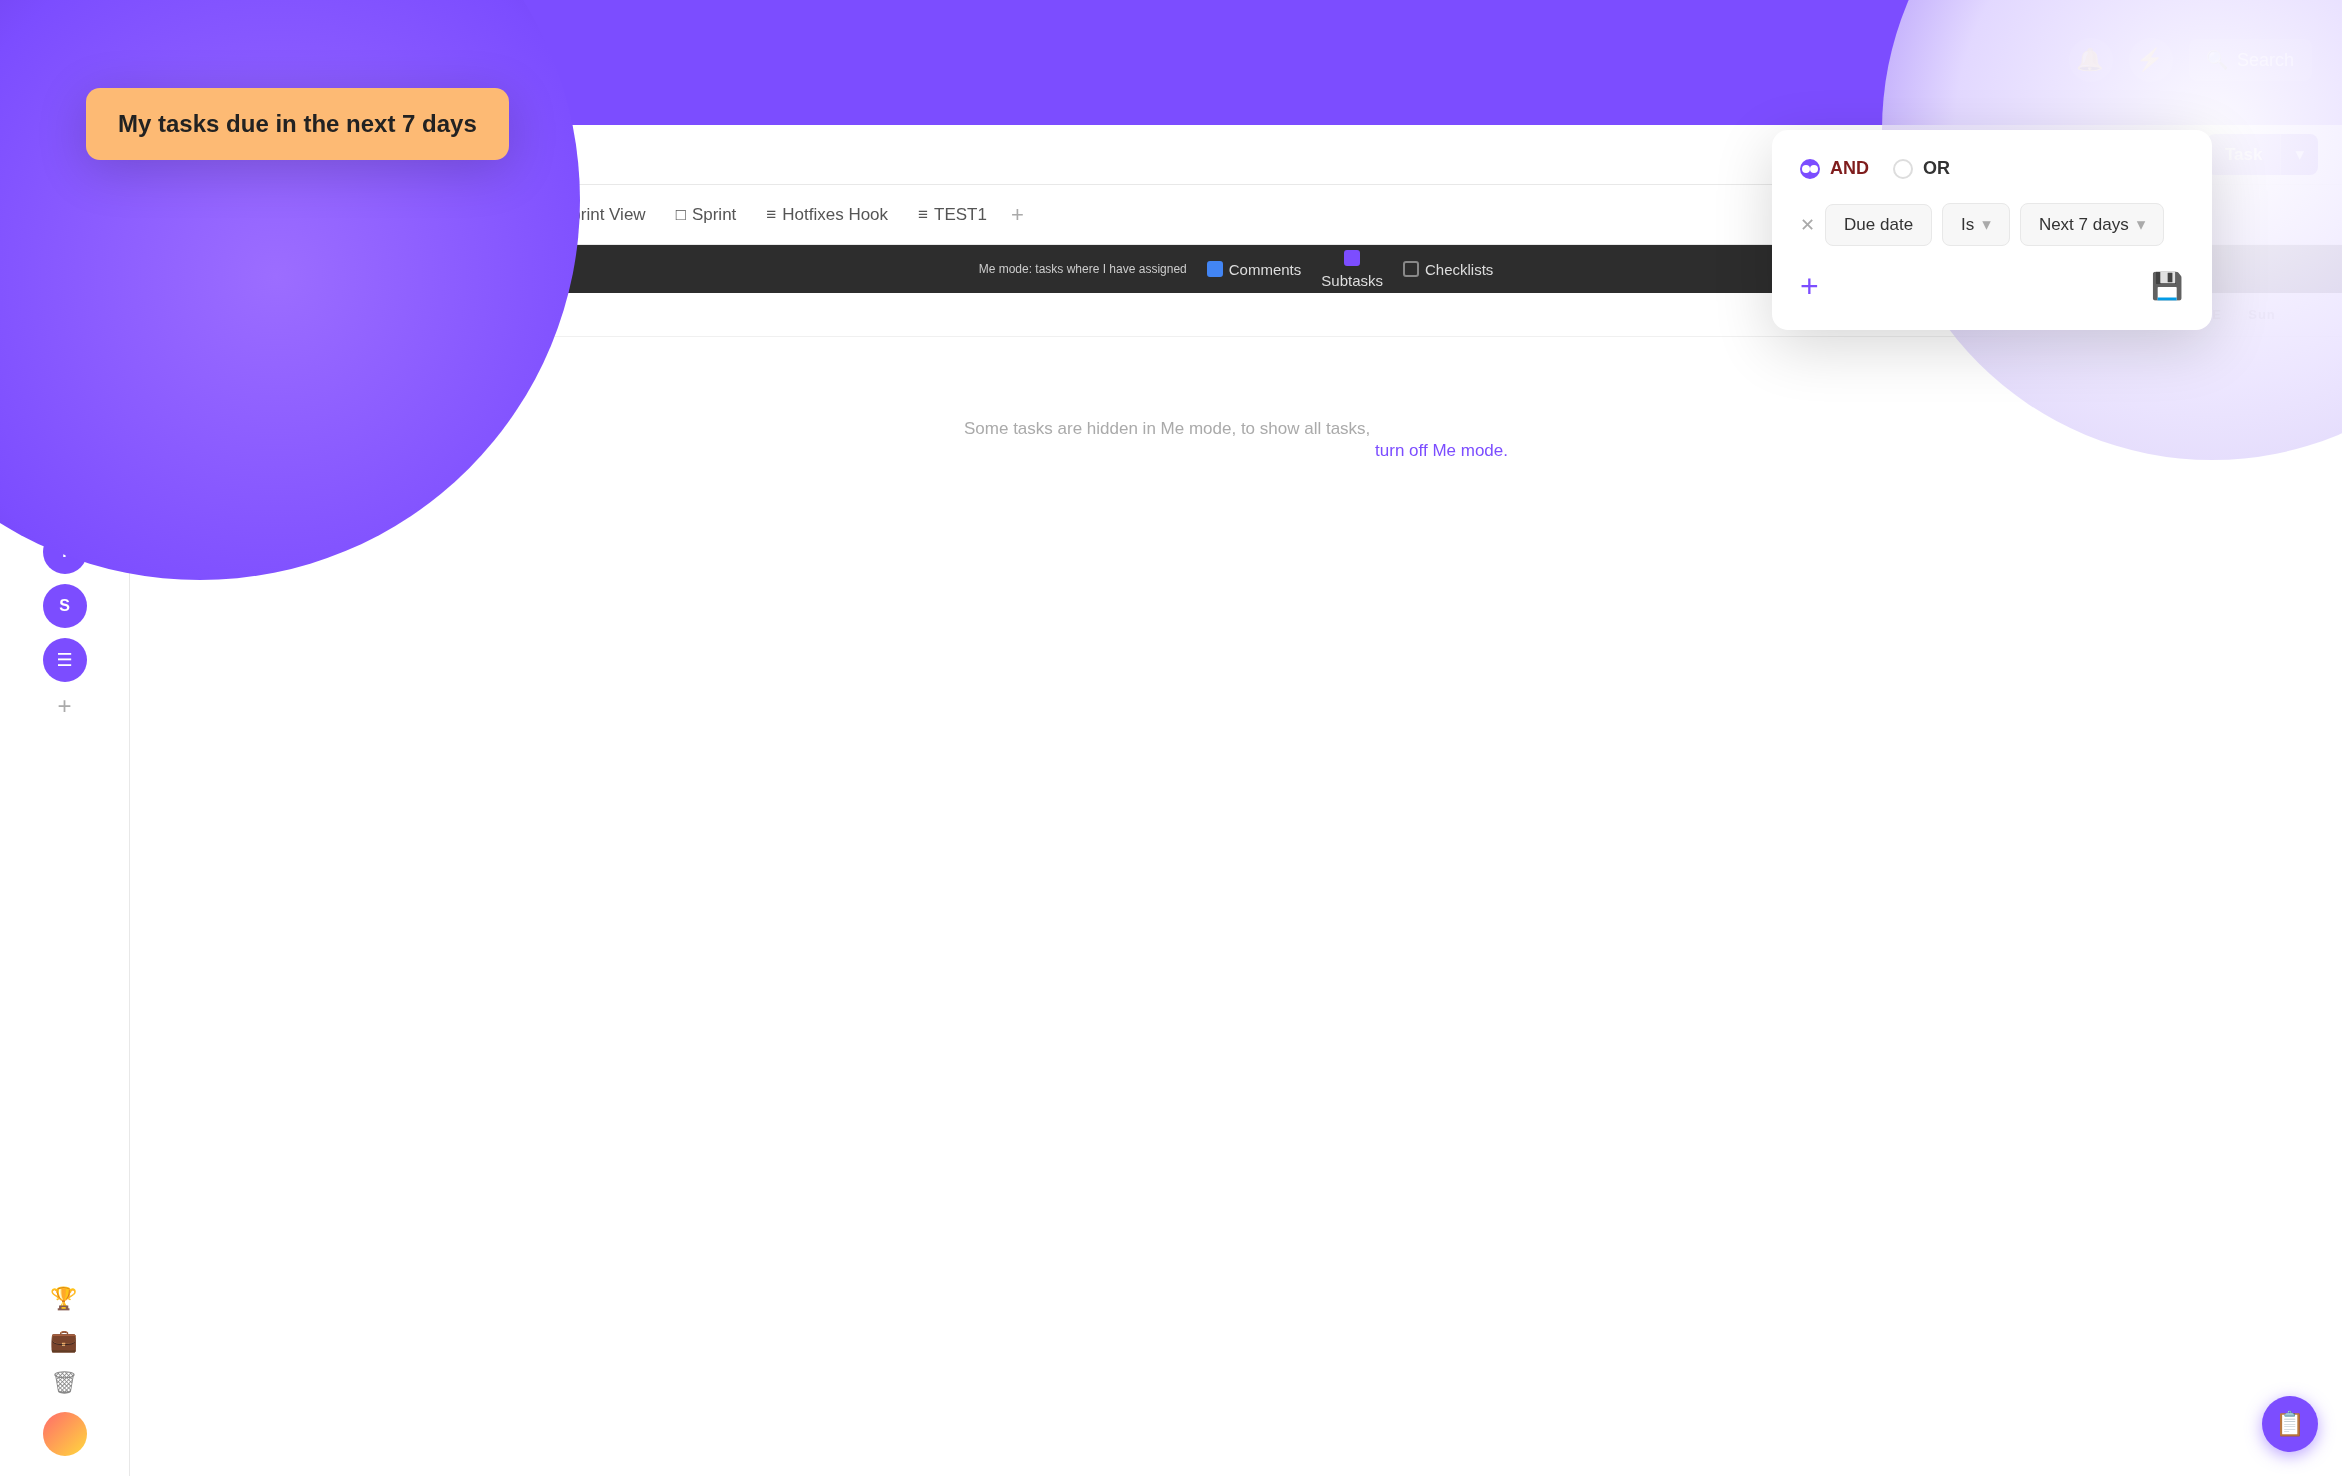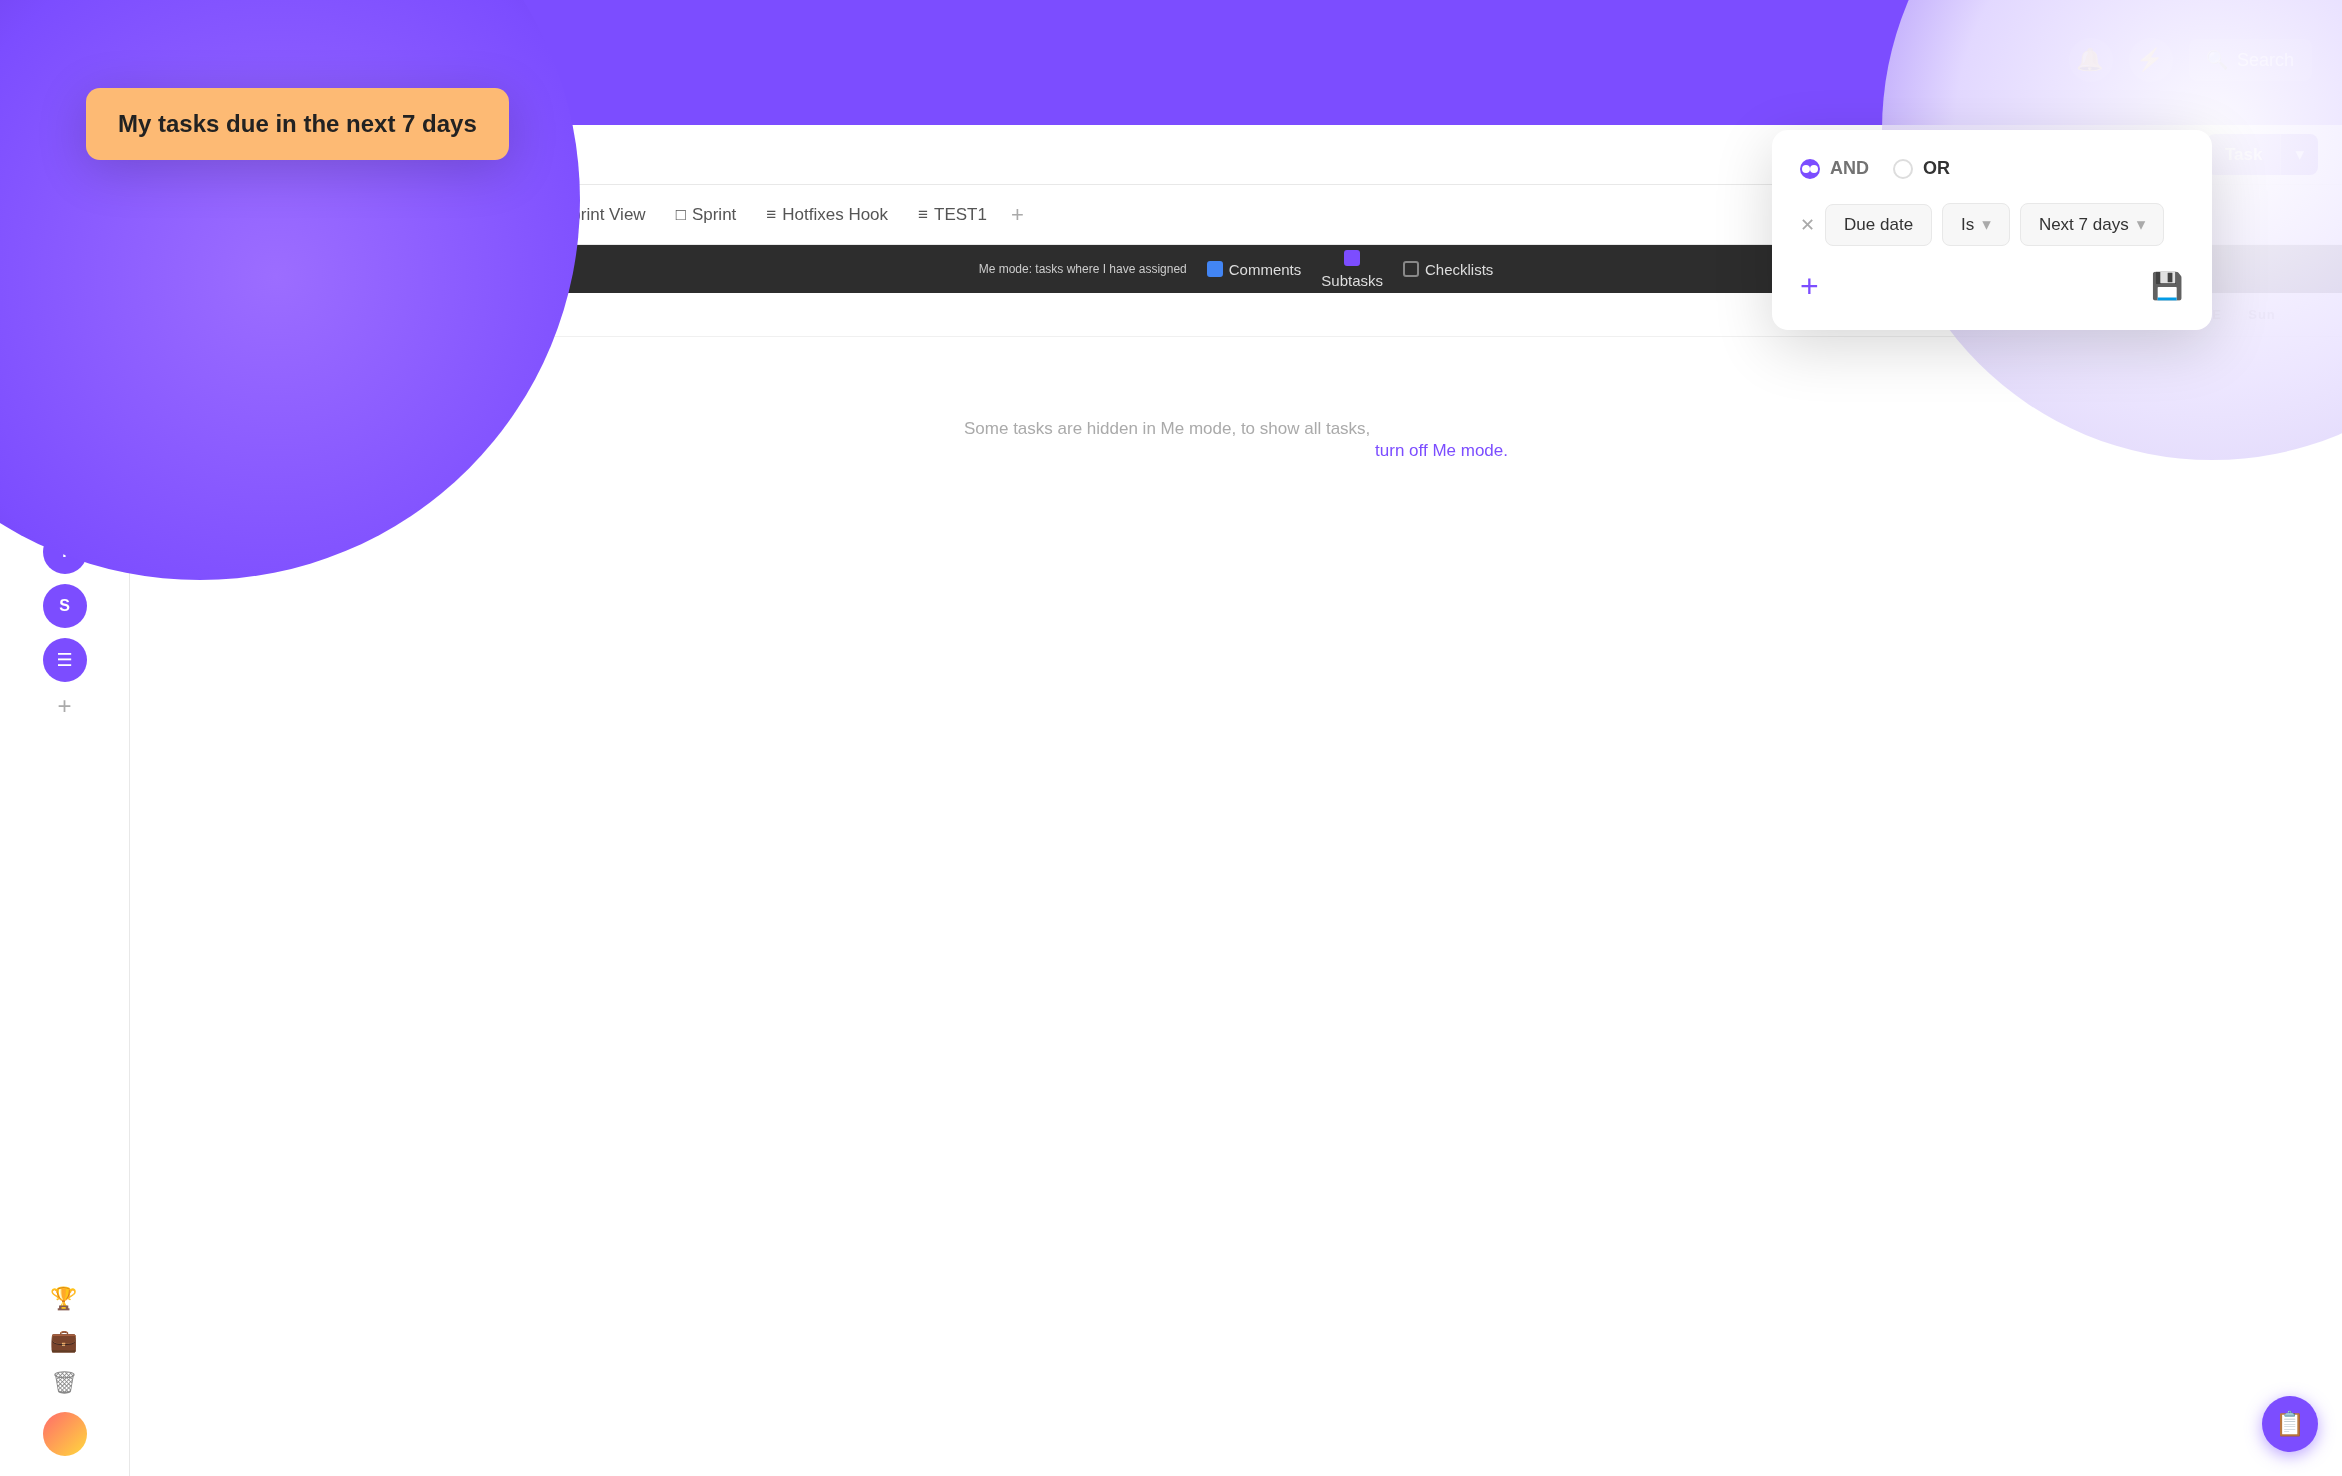--- a/index.html
+++ b/index.html
@@ -421,21 +421,21 @@
   <span style="font-size:24px;font-weight:700;color:#222;">My tasks due in the next 7 days</span>
 </div>
 
 <div style="position:absolute;right:130px;top:130px;width:440px;background:white;border-radius:16px;box-shadow:0 16px 60px rgba(0,0,0,0.16);padding:28px;z-index:30;">
 
   <div style="display:flex;align-items:center;gap:24px;margin-bottom:24px;">
     <div style="display:flex;align-items:center;gap:10px;cursor:pointer;">
       <div class="radio-circle selected">
         <div style="width:8px;height:8px;border-radius:50%;background:white;"></div>
       </div>
-      <span style="font-size:18px;font-weight:700;color:#737373;">AND</span>
+      <span style="font-size:18px;font-weight:700;color:#7f1d1d;">AND</span>
     </div>
     <div style="display:flex;align-items:center;gap:10px;cursor:pointer;">
       <div class="radio-circle"></div>
       <span style="font-size:18px;font-weight:700;color:#333;">OR</span>
     </div>
   </div>
 
   <div style="display:flex;align-items:center;gap:10px;margin-bottom:24px;">
     <div style="cursor:pointer;color:#aaa;font-size:18px;">✕</div>
     <div style="background:#f7f7f7;border:1px solid #e8e8e8;border-radius:8px;padding:10px 18px;font-size:17px;color:#333;cursor:pointer;display:flex;align-items:center;gap:8px;">

